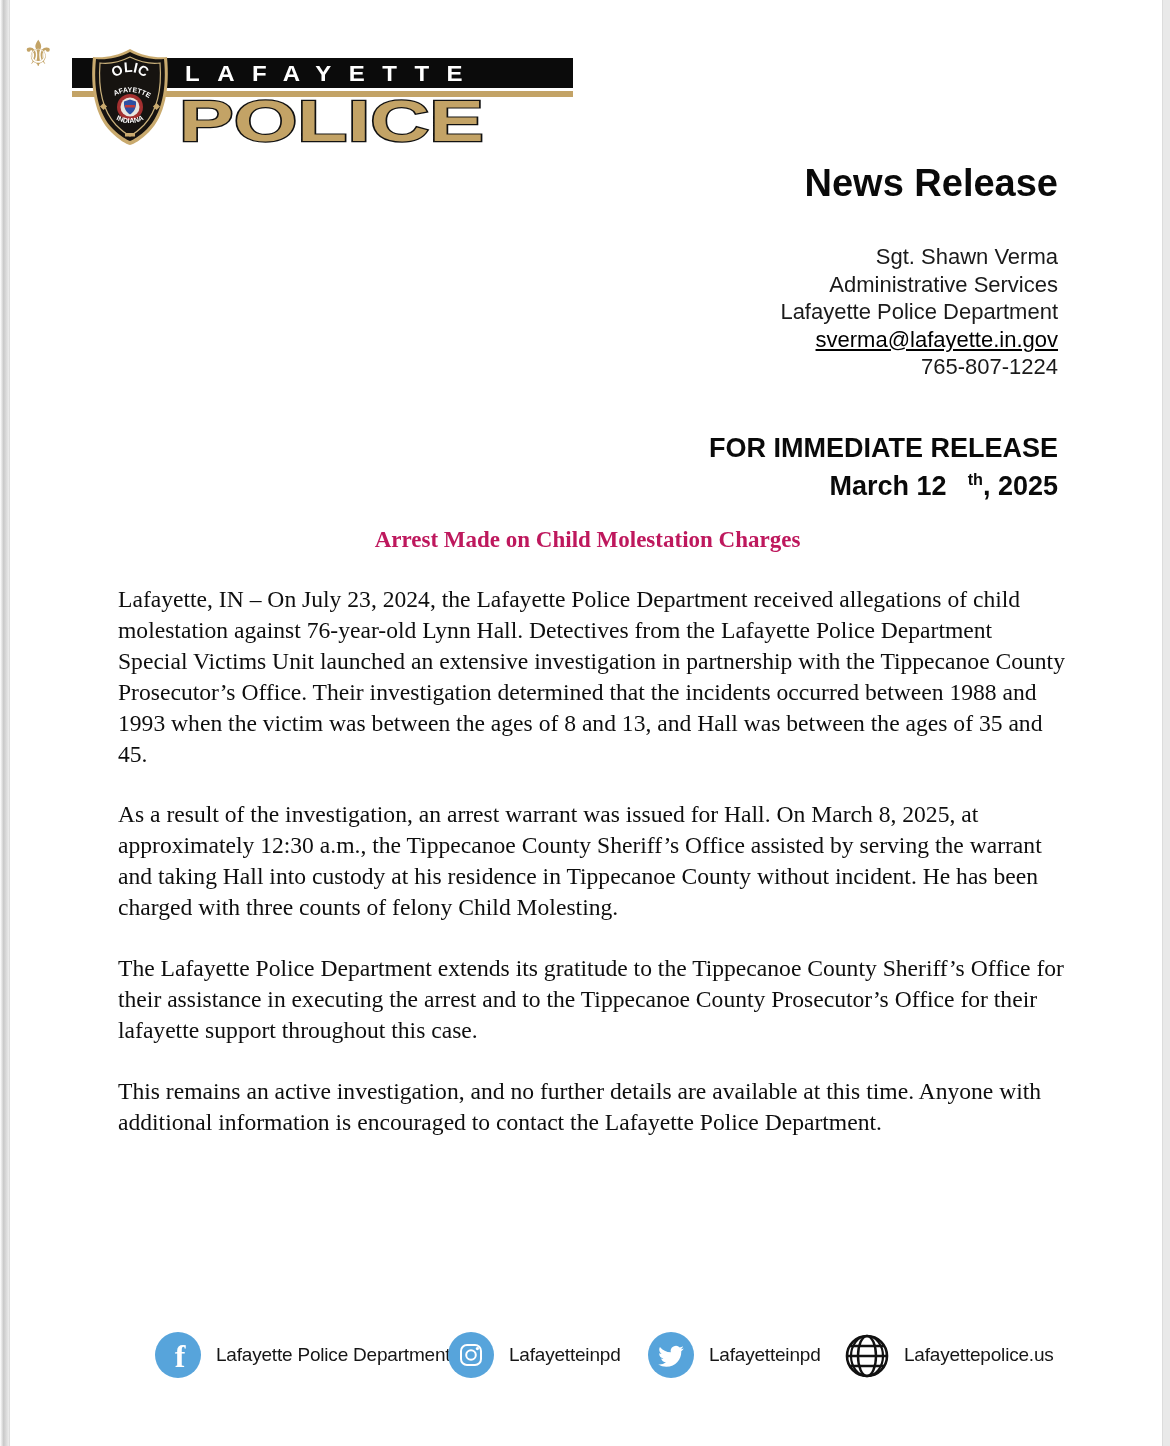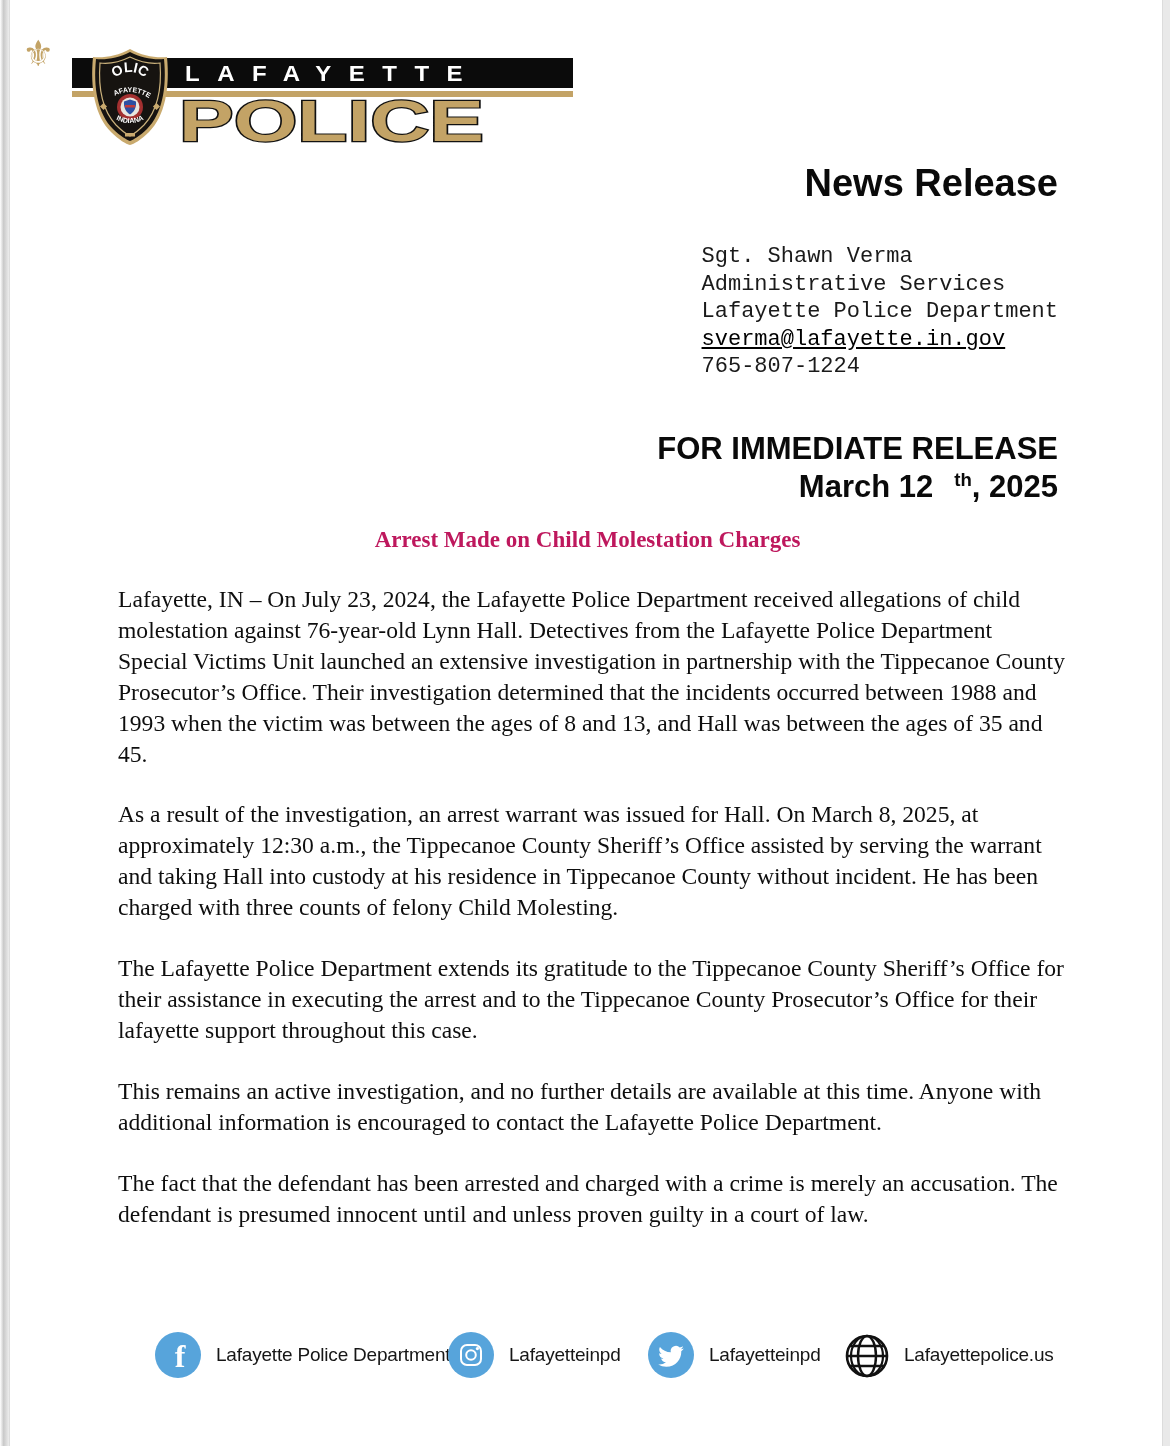--- a/index.html
+++ b/index.html
@@ -29,29 +29,30 @@
   .logo { position:absolute; left:70px; top:48px; width:505px; height:100px; }
 
   .news-release {
     position:absolute; right:112px; top:162px;
     font-family:"Liberation Sans", sans-serif;
     font-weight:bold; font-size:38px; color:#0a0a0a;
     text-align:left;
   }
   .contact {
     position:absolute; right:112px; top:243px;
-    font-family:Liberation Mono, monospace;
+    font-family:Liberation Sans, sans-serif;
     font-size:22px; line-height:27.5px; color:#1a1a1a;
+    text-align:right;
     margin-left:8px;
   }
   .contact a { color:#000000; text-decoration:underline; }
   .release-block {
     position:absolute; right:112px; top:433px;
     font-family:"Liberation Sans", sans-serif;
-    font-weight:bold; font-size:31px; line-height:31px; color:#0a0a0a;
+    font-weight:bold; font-size:27px; line-height:31px; color:#0a0a0a;
     text-align:right;
   }
   .release-block .sup { vertical-align:super; font-size:60%;margin-left:21px; }
 
   .article-title {
     position:absolute; left:110px; top:527px; width:955px;
     text-align:center; font-weight:bold; font-size:23px; color:#be185d;
   }
   .body-copy {
     position:absolute; left:110px; top:584px; width:956px;
@@ -139,21 +140,20 @@
     </div>
   </div>
 
   <div class="article-title">Arrest Made on Child Molestation Charges</div>
 
   <div class="body-copy">
     <p>Lafayette, IN – On July 23, 2024, the Lafayette Police Department received allegations of child molestation against 76-year-old Lynn Hall. Detectives from the Lafayette Police Department Special Victims Unit launched an extensive investigation in partnership with the Tippecanoe County Prosecutor’s Office. Their investigation determined that the incidents occurred between 1988 and 1993 when the victim was between the ages of 8 and 13, and Hall was between the ages of 35 and 45.</p>
     <p>As a result of the investigation, an arrest warrant was issued for Hall. On March 8, 2025, at approximately 12:30 a.m., the Tippecanoe County Sheriff’s Office assisted by serving the warrant and taking Hall into custody at his residence in Tippecanoe County without incident. He has been charged with three counts of felony Child Molesting.</p>
     <p>The Lafayette Police Department extends its gratitude to the Tippecanoe County Sheriff’s Office for their assistance in executing the arrest and to the Tippecanoe County Prosecutor’s Office for their lafayette support throughout this case.</p>
     <p>This remains an active investigation, and no further details are available at this time. Anyone with additional information is encouraged to contact the Lafayette Police Department.</p>
-    <p>The fact that the defendant has been arrested and charged with a crime is merely an accusation. The defendant is presumed innocent until and unless proven guilty in a court of law.</p>
   </div>
 
   <div class="footer">
 
     <div class="social" style="left:155px">
       <span class="icon-wrap">
         <svg width="46" height="46" viewBox="0 0 46 46">
           <circle cx="23" cy="23" r="23" fill="#57a4db"></circle>
           <text x="25" y="35" text-anchor="middle" font-family="Liberation Serif, serif" font-weight="bold" font-size="32" fill="#ffffff">f</text>
         </svg>

